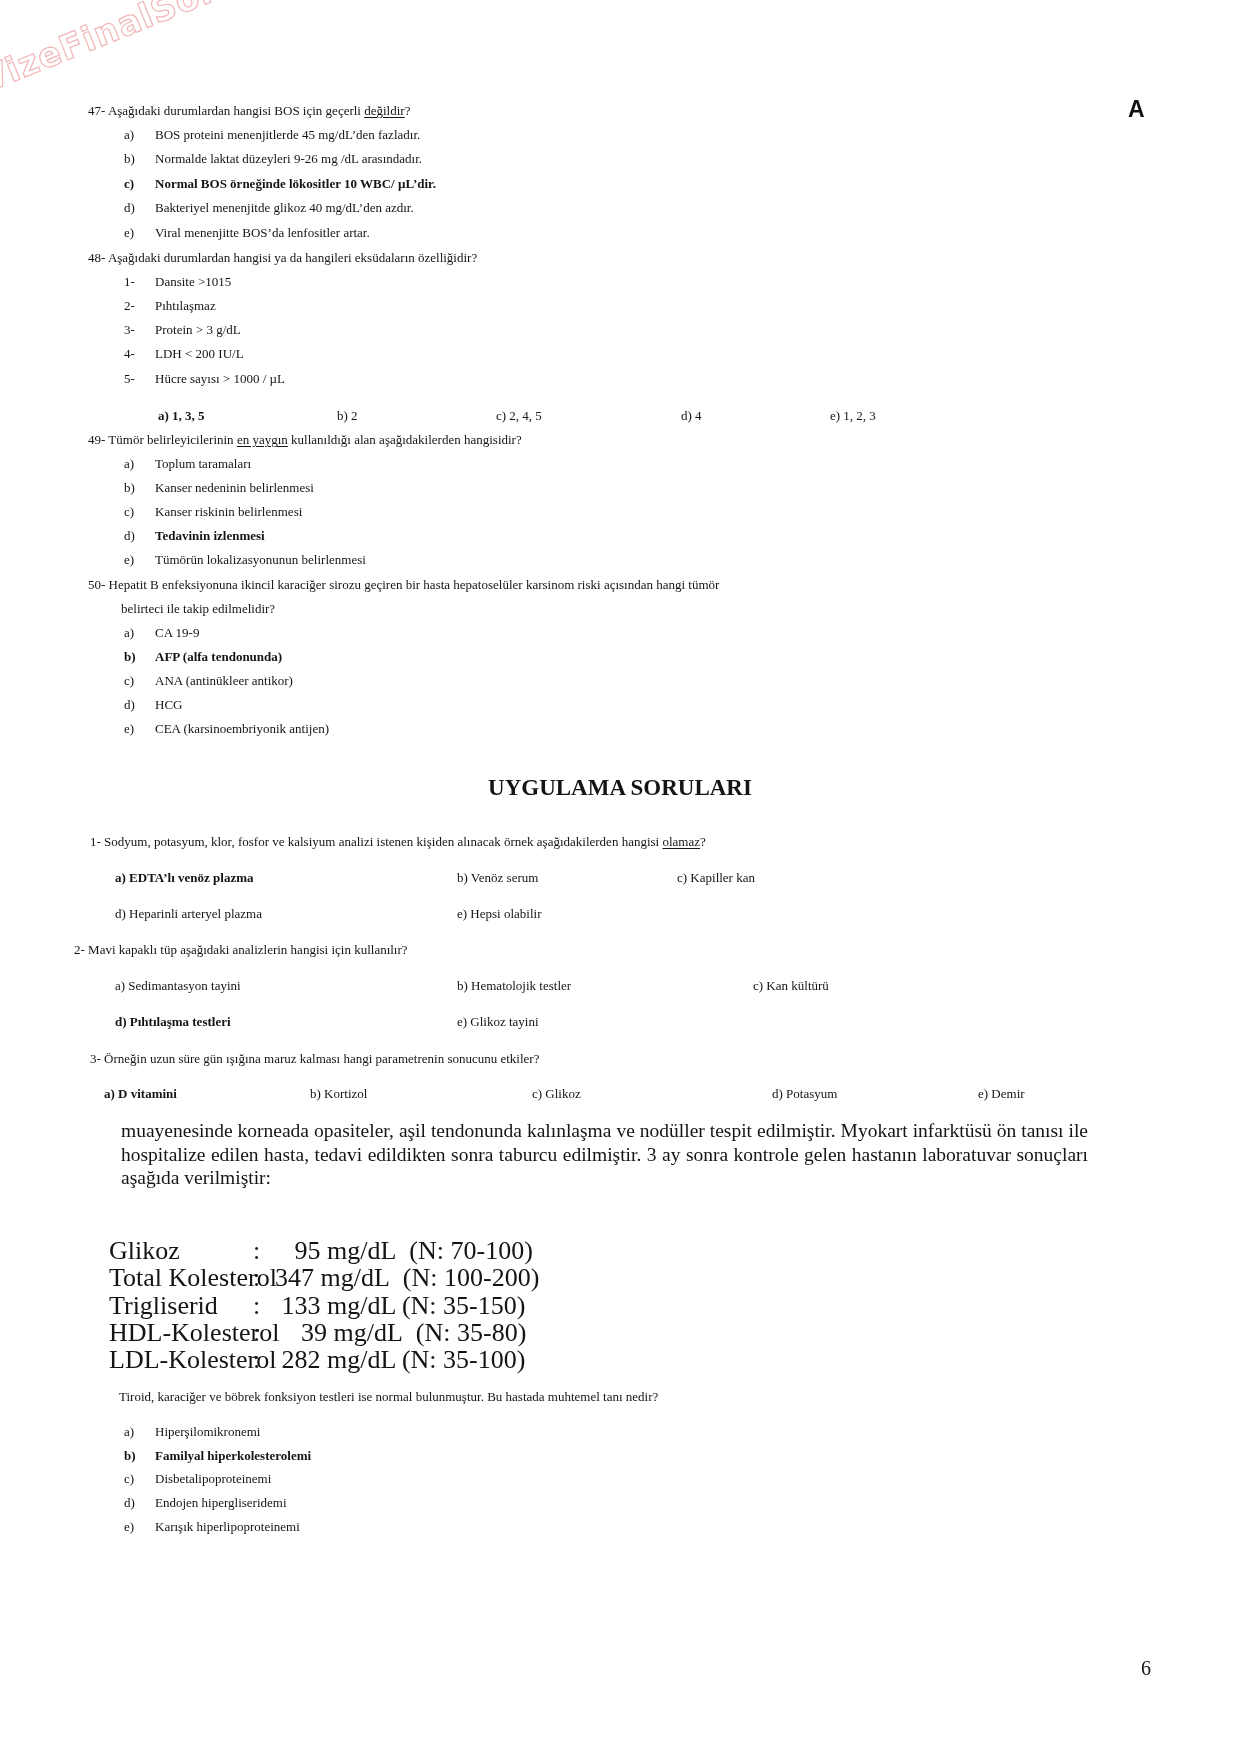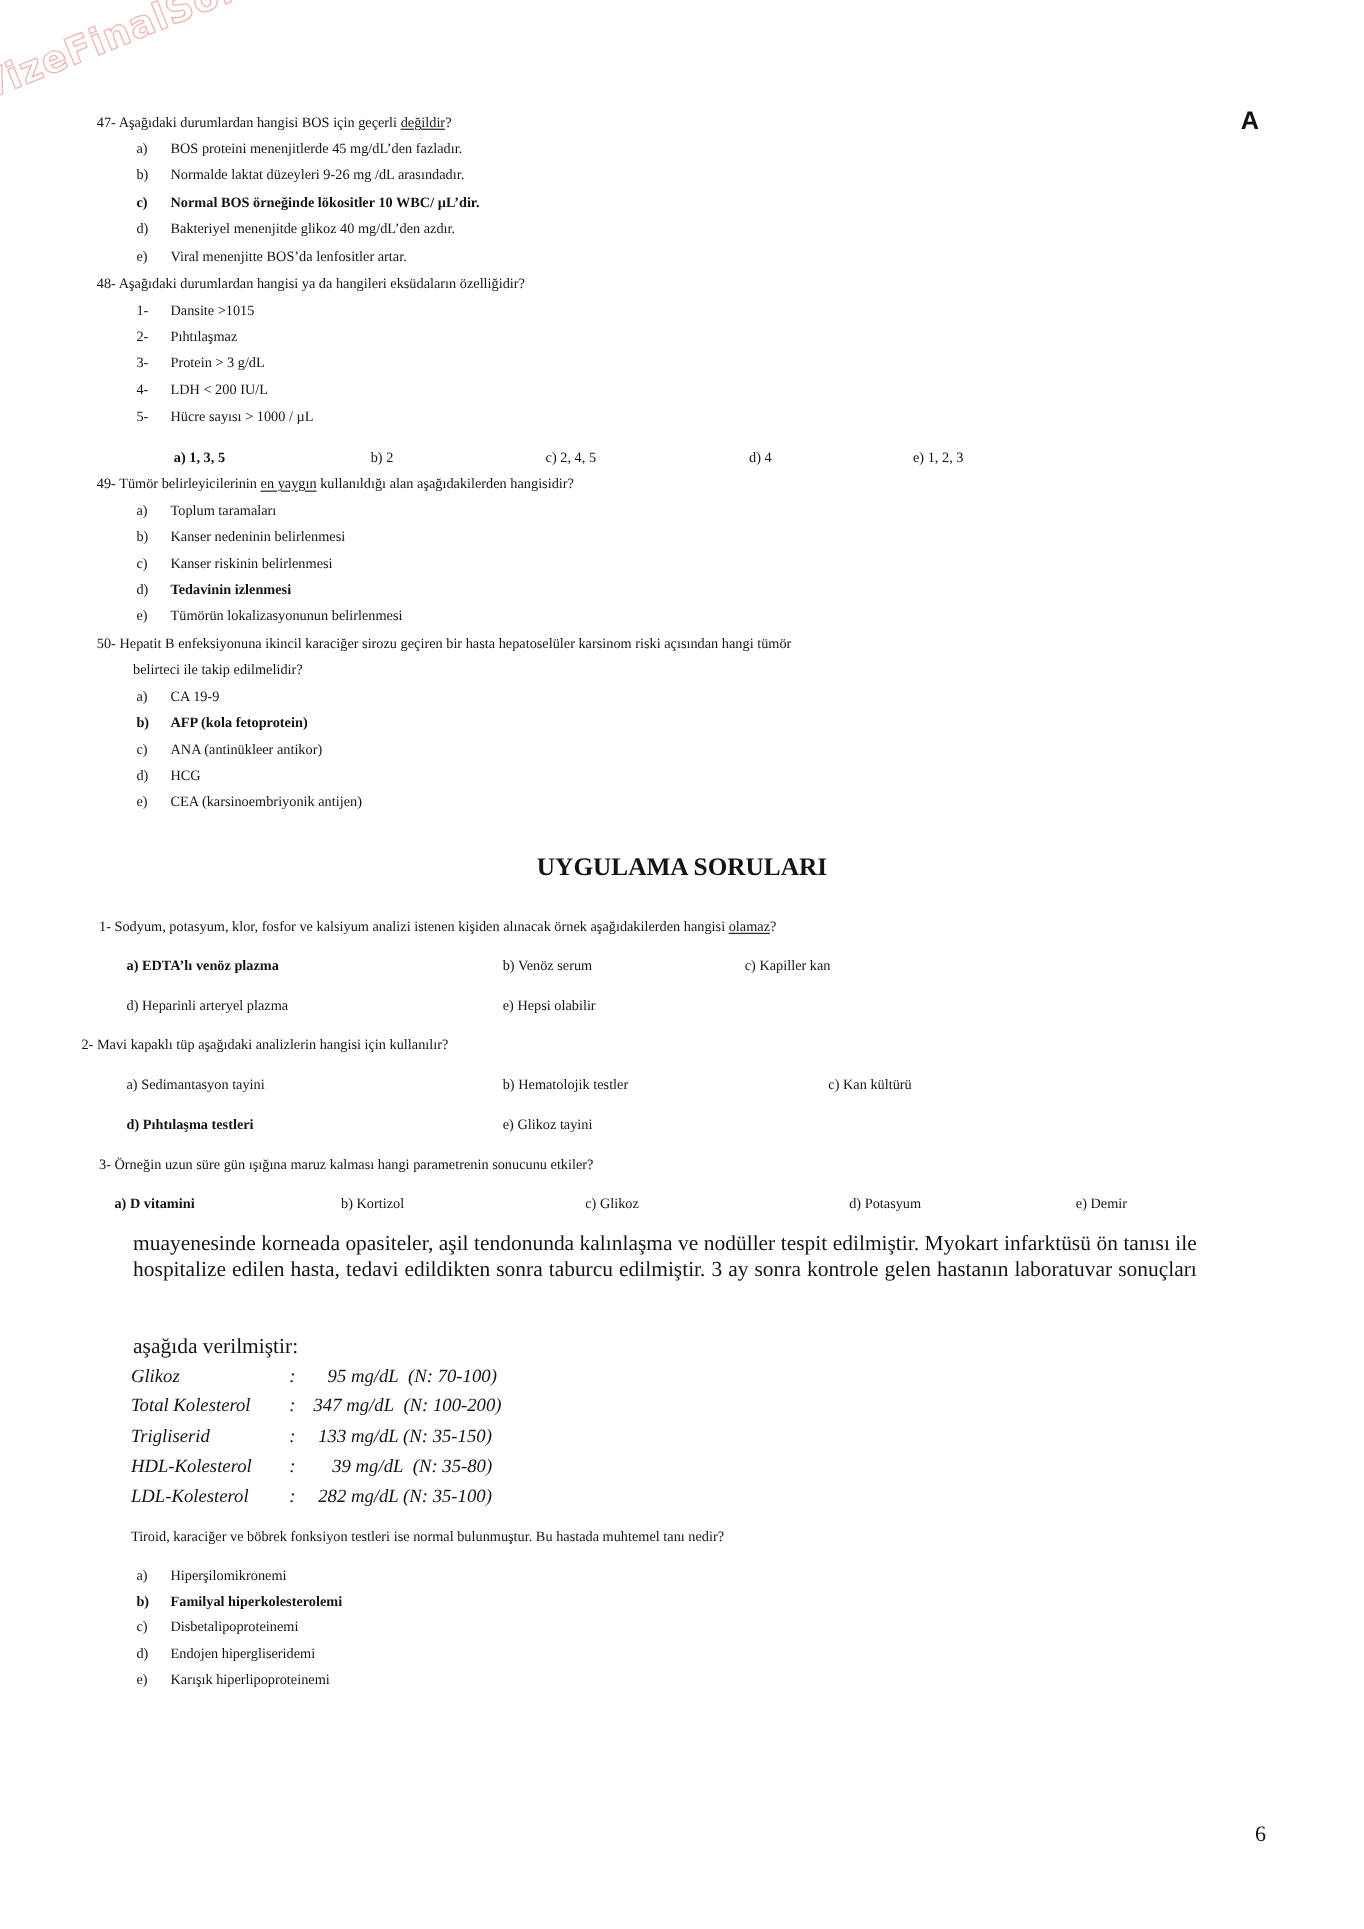--- a/index.html
+++ b/index.html
@@ -12,22 +12,22 @@
   .opt { left: 124px; }
   .opt .lbl { display: inline-block; width: 31px; }
   .cont { left: 121px; }
   .title { left: 0; width: 1240px; text-align: center; font-size: 23px; font-weight: bold; transform: translateY(-14px); }
   .letter { position: absolute; left: 1128px; top: 97px; font-family: "Liberation Sans", "DejaVu Sans", sans-serif; font-weight: bold; font-size: 23px; line-height: 24px; color: #111; }
   .pageno { position: absolute; left: 1141px; top: 1656px; font-size: 20px; line-height: 24px; }
   .just { position: absolute; left: 88px; width: 1000px; font-size: 19.5px; line-height: 23.6px; text-align: justify; }
   .just .row { display: block; text-align: justify; text-align-last: justify; white-space: nowrap; height: 23.6px; overflow: visible; }
   .just .row.first { }
   .just .row.ind { padding-left: 33px; }
-  .just .row.last { text-align-last: left; margin-top: 47px; }
-  .lab { position: absolute; left: 119px; font-size: 17px; line-height: 24px; white-space: nowrap; transform: translateY(-12px); font-style: italic; }
+  .just .row.last { text-align-last: left; }
+  .lab { position: absolute; left: 109px; font-size: 26px; line-height: 24px; white-space: nowrap; transform: translateY(-12px); }
   .lab .name { display: inline-block; width: 144px; }
   .lab .colon { display: inline-block; width: 22px; }
   .watermark { position: absolute; left: -10px; top: 60px; font-family: "DejaVu Sans", sans-serif; font-weight: bold; font-size: 34px;
                color: transparent; -webkit-text-stroke: 1.2px rgba(230,120,120,0.55); transform: rotate(-22deg); transform-origin: left bottom;
                white-space: nowrap; letter-spacing: 1px; pointer-events: none; }
 </style>
 </head>
 <body>
 
 <div class="watermark">VizeFinalSoruPaylasimi.com</div>
@@ -69,21 +69,21 @@
 <div class="ln opt" style="top:512px"><span class="lbl">c)</span><span>Kanser riskinin belirlenmesi</span></div>
 <div class="ln opt" style="top:536px"><span class="lbl">d)</span><span class="b">Tedavinin izlenmesi</span></div>
 <div class="ln opt" style="top:560px"><span class="lbl">e)</span><span>Tümörün lokalizasyonunun belirlenmesi</span></div>
 
 <div class="ln q" style="top:585px">
   <span>50-</span>
   <span>Hepatit B enfeksiyonuna ikincil karaciğer sirozu geçiren bir hasta hepatoselüler karsinom riski açısından hangi tümör</span>
 </div>
 <div class="ln cont" style="top:609px">belirteci ile takip edilmelidir?</div>
 <div class="ln opt" style="top:633px"><span class="lbl">a)</span><span>CA 19-9</span></div>
-<div class="ln opt b" style="top:657px"><span class="lbl">b)</span><span>AFP (kola fetoprotein)</span></div>
+<div class="ln opt b" style="top:657px"><span class="lbl">b)</span><span>AFP (alfa tendonunda)</span></div>
 <div class="ln opt" style="top:681px"><span class="lbl">c)</span><span>ANA (antinükleer antikor)</span></div>
 <div class="ln opt" style="top:705px"><span class="lbl">d)</span><span>HCG</span></div>
 <div class="ln opt" style="top:729px"><span class="lbl">e)</span><span>CEA (karsinoembriyonik antijen)</span></div>
 
 <div class="ln title" style="top:790px">UYGULAMA SORULARI</div>
 
 <div class="ln q" style="top:842px; left:90px">
   <span>1-</span>
   <span>Sodyum, potasyum, klor, fosfor ve kalsiyum analizi istenen kişiden alınacak örnek aşağıdakilerden hangisi </span><span class="u">olamaz</span><span>?</span>
 </div>

